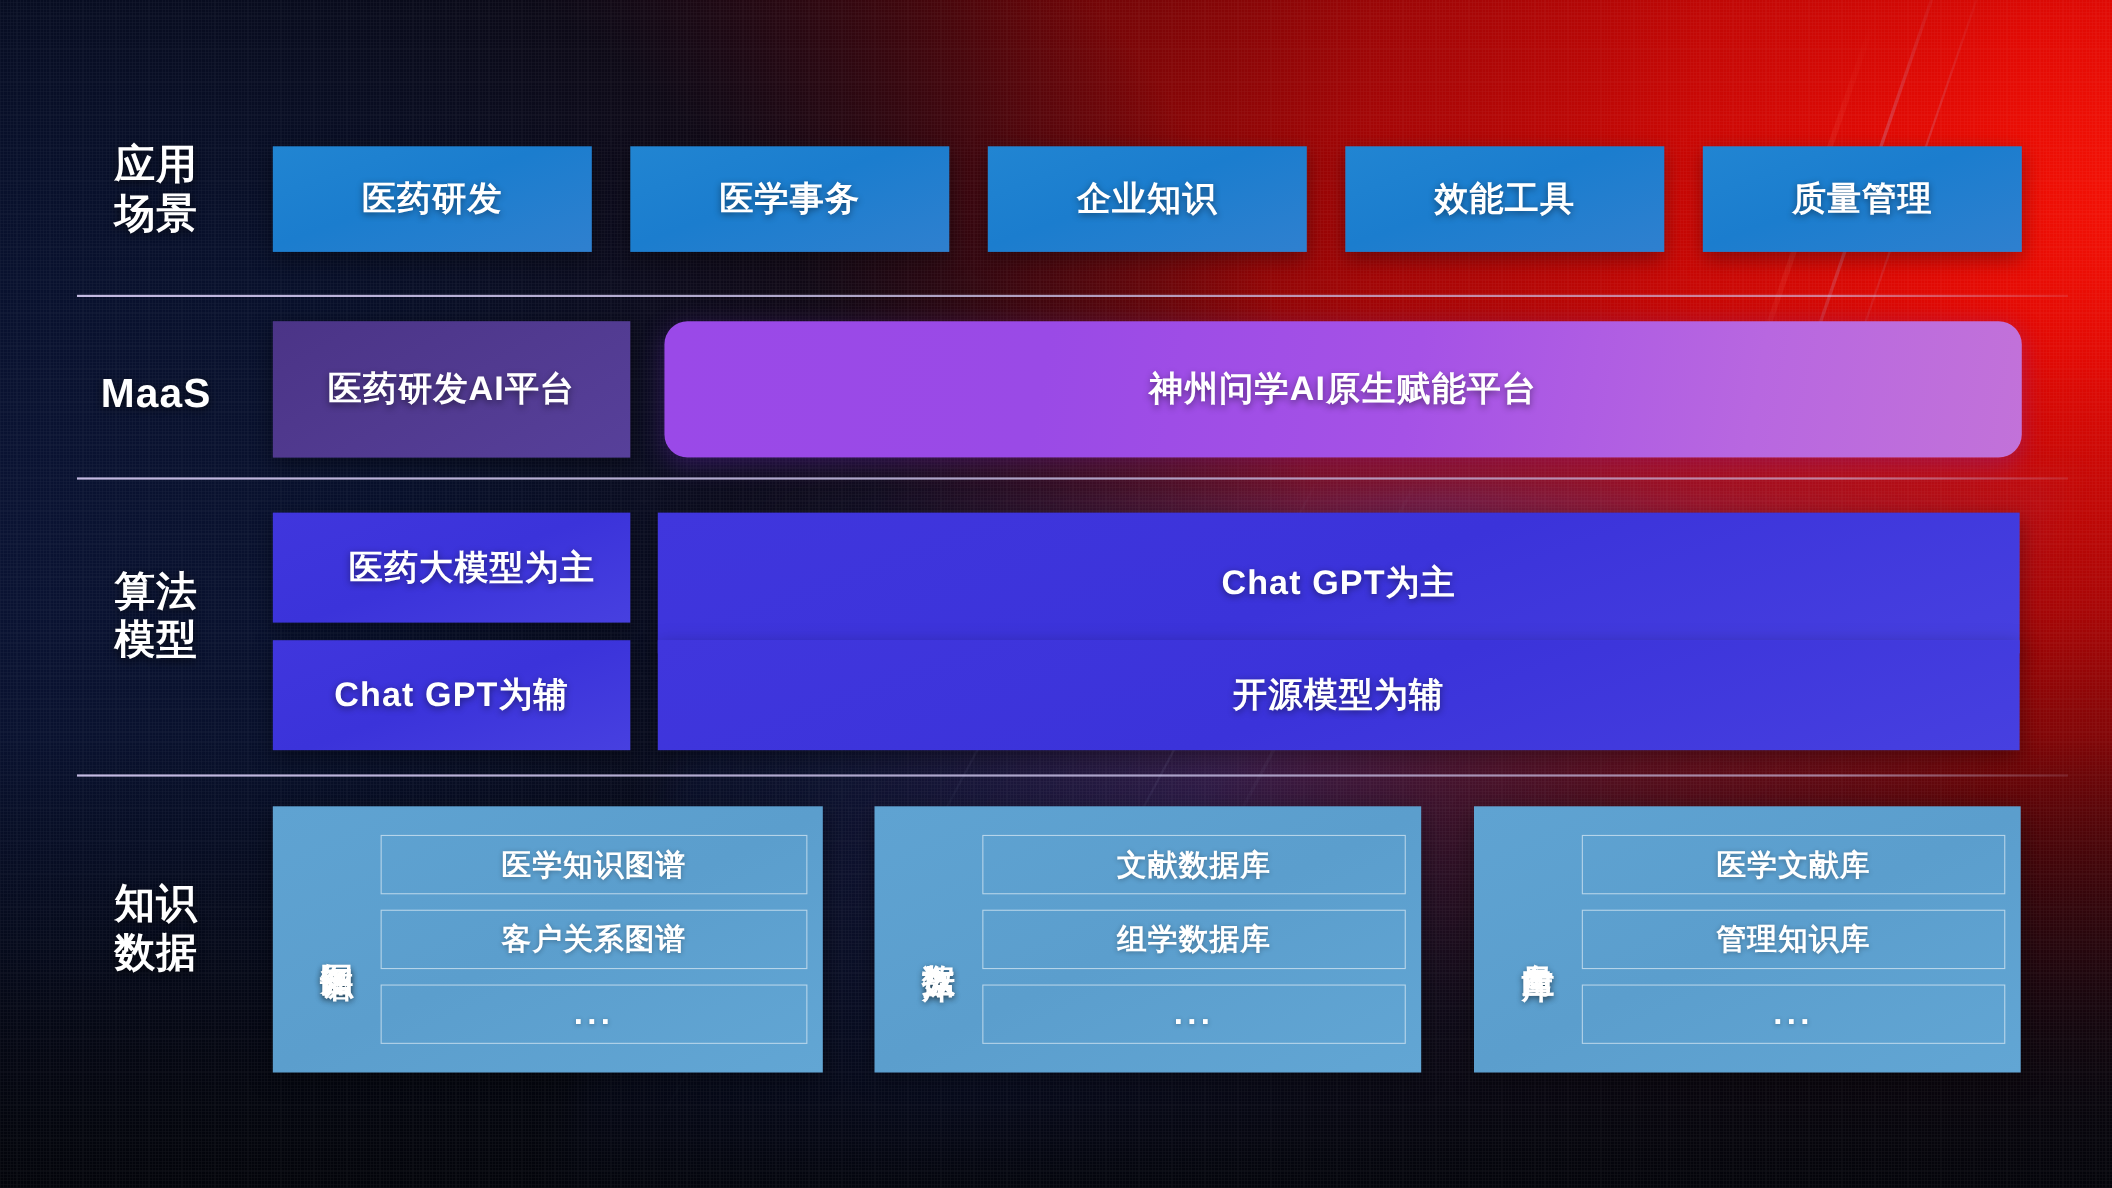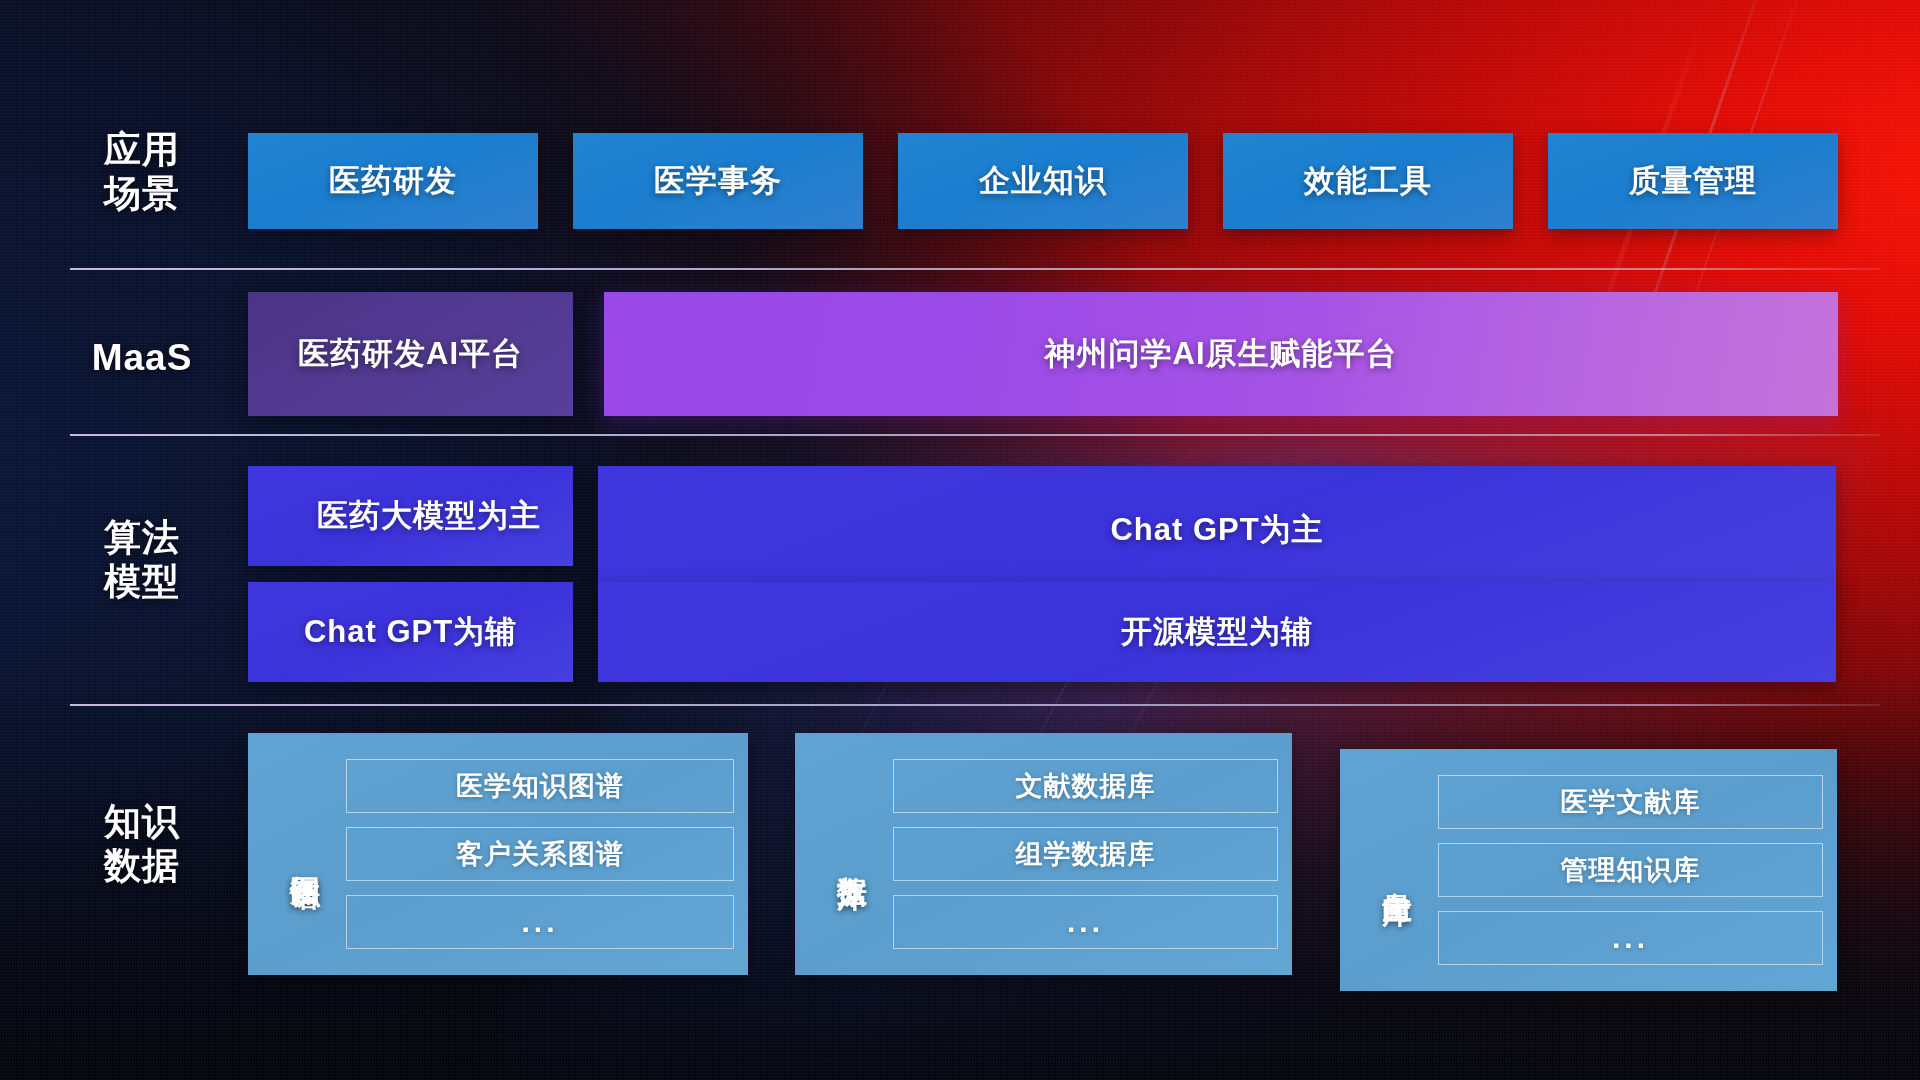--- a/index.html
+++ b/index.html
@@ -106,20 +106,21 @@
   
   .maas-left {
     background: linear-gradient(150deg, #4b3487 0%, #513a90 50%, #57409a 100%);
     font-size: 31px;
     box-shadow: 0 6px 20px rgba(0,0,0,0.40);
   }
   .maas-right {
     background: linear-gradient(100deg, #9a49e8 0%, #9a4ae6 28%, #a552e6 55%, #b867e0 80%, #c272d9 100%);
     font-size: 31px;
     box-shadow: 0 6px 22px rgba(110,40,190,0.35);
+    border-radius: 21px;
   }
 
   
   .algo-box {
     background: linear-gradient(160deg, #4036dd 0%, #3b33da 50%, #4740e0 100%);
     font-size: 31px;
     box-shadow: 0 6px 18px rgba(0,0,0,0.35);
   }
 
   
@@ -250,21 +251,21 @@
 
   <div class="kgroup" style="left:795px; top:733px; width:497px; height:242px;">
     <div class="kgroup-title">数据库</div>
     <div class="kgroup-items">
       <div class="kitem">文献数据库</div>
       <div class="kitem">组学数据库</div>
       <div class="kitem ellipsis">...</div>
     </div>
   </div>
 
-  <div class="kgroup" style="left:1340px; top:733px; width:497px; height:242px;margin-top:16px;">
+  <div class="kgroup" style="left:1340px; top:733px; width:497px; height:242px;">
     <div class="kgroup-title">向量库</div>
     <div class="kgroup-items">
       <div class="kitem">医学文献库</div>
       <div class="kitem">管理知识库</div>
       <div class="kitem ellipsis">...</div>
     </div>
   </div>
 
 </div>
 

